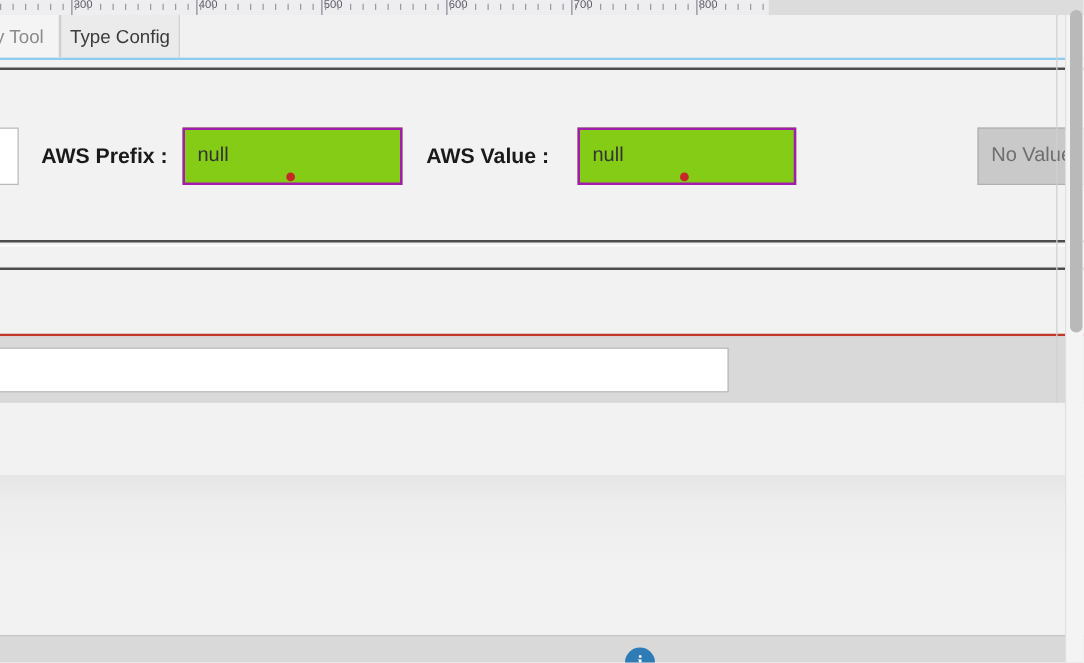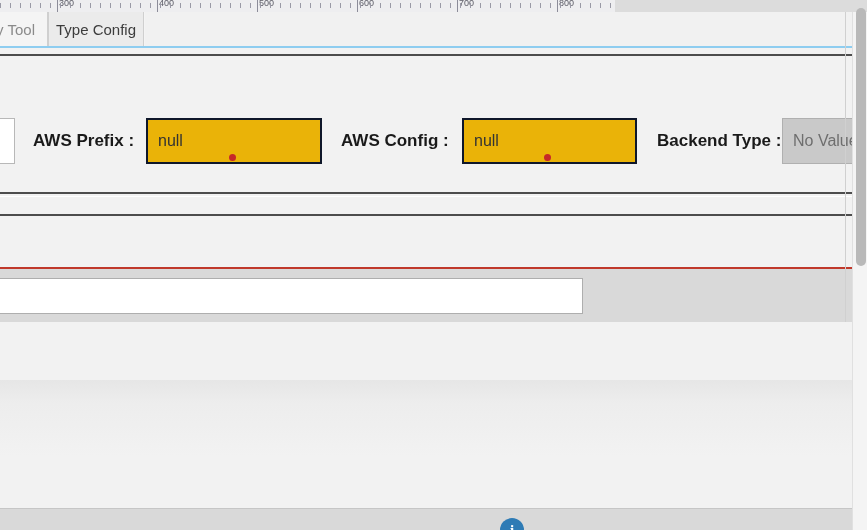--- a/index.html
+++ b/index.html
@@ -174,38 +174,38 @@
     position: absolute;
     left: 0; top: 508px;
     width: 867px; height: 22px;
     background: #d9d9d9;
     border-top: 1px solid #c6c6c6;
   }
 
   
   .form-row {
     position: absolute;
-    left: 0; top: 116px;
+    left: 0; top: 100px;
     width: 799px; height: 50px;
   }
   .field-label {
     position: absolute;
     font-size: 17px;
     font-weight: bold;
     color: #1a1a1a;
     line-height: 50px;
     white-space: nowrap;
     font-family: "Liberation Sans", sans-serif;
   }
   .text-input {
     position: absolute;
     box-sizing: border-box;
     height: 46px;
-    background: #eab308;
-    border: 2px solid #0f172a;
+    background: #84cc16;
+    border: 2px solid #a21caf;
     font-size: 16px;
     color: #333333;
     padding: 0 10px;
     font-family: "Liberation Sans", sans-serif;
     display: flex;
     align-items: center;
     outline: none;
   }
   .text-input.plain {
     border: 1px solid #b8b8b8;
@@ -391,25 +391,24 @@
   <div class="panel-a"></div>
 
   <div class="form-row">
 
     <div class="text-input plain cut-input"></div>
 
     <div class="field-label lbl-prefix">AWS Prefix :</div>
     <div class="text-input in-prefix">null</div>
     <div class="dot dot-prefix"></div>
 
-    <div class="field-label lbl-region">AWS Config :</div>
+    <div class="field-label lbl-region">AWS Value :</div>
     <div class="text-input in-region">null</div>
     <div class="dot dot-region"></div>
 
-    <div class="field-label lbl-backend">Backend Type :</div>
     <div class="select-disabled sel-backend">No Value</div>
   </div>
 
   <div class="rule-dark r2"></div>
   <div class="rule-dark r3"></div>
   <div class="panel-b"></div>
   <div class="rule-dark r4"></div>
   <div class="panel-c"></div>
 
   <div class="rule-red"></div>

